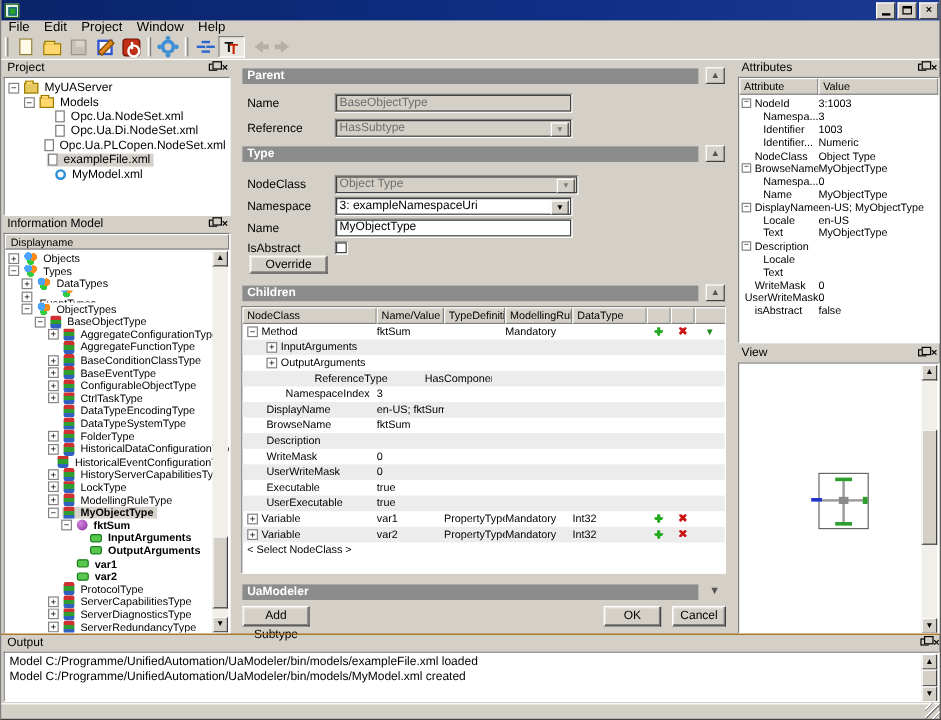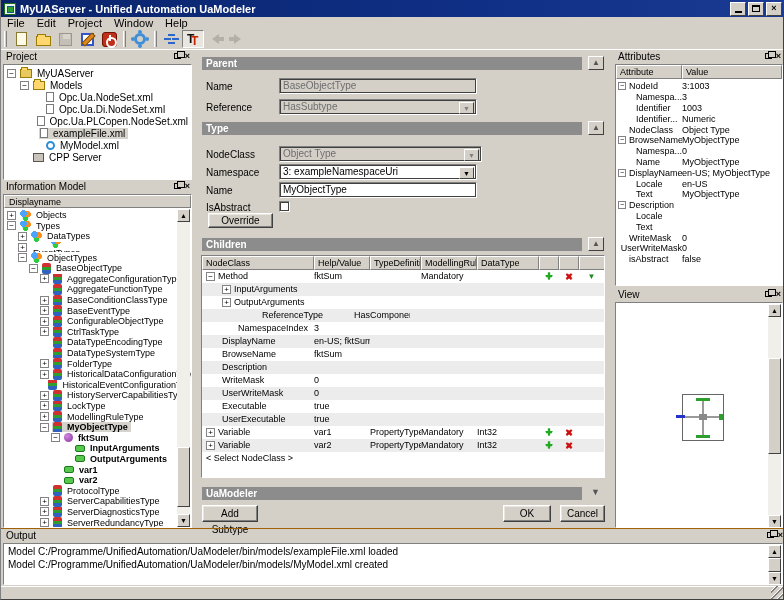--- a/index.html
+++ b/index.html
@@ -117,21 +117,20 @@
 
   .grip { position:absolute; right:1px; bottom:1px; width:13px; height:13px;
           background:repeating-linear-gradient(135deg, transparent 0 3px, #fff 3px 4px, #808080 4px 5px); }
   #output-text { font-size:10px; line-height:13px; padding:1px 4px; color:#000; }
 </style>
 </head>
 <body>
 
 <div class="abs" id="titlebar">
   <span id="app-icon"></span>
-  <span>MyUAServer - Unified Automation UaModeler</span>
   <span class="winbtns">
     <span class="winbtn">
         <span class="bar"></span>
       </span>
     <span class="winbtn">
         <span class="box"></span>
       </span>
     <span class="winbtn">×</span>
   </span>
 </div>
@@ -230,27 +229,20 @@
             <span class="tlabel">exampleFile.xml</span>
           </span>
         </div>
         <div class="trow" style="height: 12px; font-size: 10px; padding-left: 29px;">
           <span style="width: 12px;"></span>
           <span class="trow-inner" style="display: inline-flex; align-items: center; padding: 0px 1px;">
             <span class="ticon model-icon"></span>
             <span class="tlabel">MyModel.xml</span>
           </span>
         </div>
-        <div class="trow" style="height: 12px; font-size: 10px; padding-left: 16px;">
-          <span style="width: 12px;"></span>
-          <span class="trow-inner" style="display: inline-flex; align-items: center; padding: 0px 1px;">
-            <span class="ticon server-icon"></span>
-            <span class="tlabel">CPP Server</span>
-          </span>
-        </div>
       </div>
   </div>
 </div>
 
 <div class="abs" style="left:2px; top:180px; width:189px; height:348px;">
   <div class="dock-header">
     <span>Information Model</span>
     <span class="dock-icons">
       <span class="float-icon"></span>
       <span class="close-icon">×</span>
@@ -509,21 +501,21 @@
   <div class="abs flabel" style="left:10px; top:152px;">IsAbstract</div>
   <div class="abs checkbox" style="left:83px; top:151px;"></div>
   <div class="abs btn" style="left:12px; top:163px; width:65px; height:15px; line-height:14px;">Override</div>
 
   <div class="abs secbar" style="left:6px; top:188px; width:380px;">Children</div>
   <div class="abs secbtn" style="left:392px; top:187px;">▲</div>
 
   <div class="abs sunken" style="left:5px; top:205px; width:404px; height:223px; overflow:hidden;">
     <div style="display:flex;">
       <span class="hcell c0">NodeClass</span>
-      <span class="hcell c1">Help/Value</span>
+      <span class="hcell c1">Name/Value</span>
       <span class="hcell c2">TypeDefinition</span>
       <span class="hcell c3">ModellingRule</span>
       <span class="hcell c4">DataType</span>
       <span class="hcell c5"></span>
       <span class="hcell c6"></span>
       <span class="hcell c7" style="width:26px;"></span>
     </div>
     <div id="children-rows">
         <div class="chrow">
           <span class="cc c0" style="display: flex; align-items: center; padding-left: 4px;">

